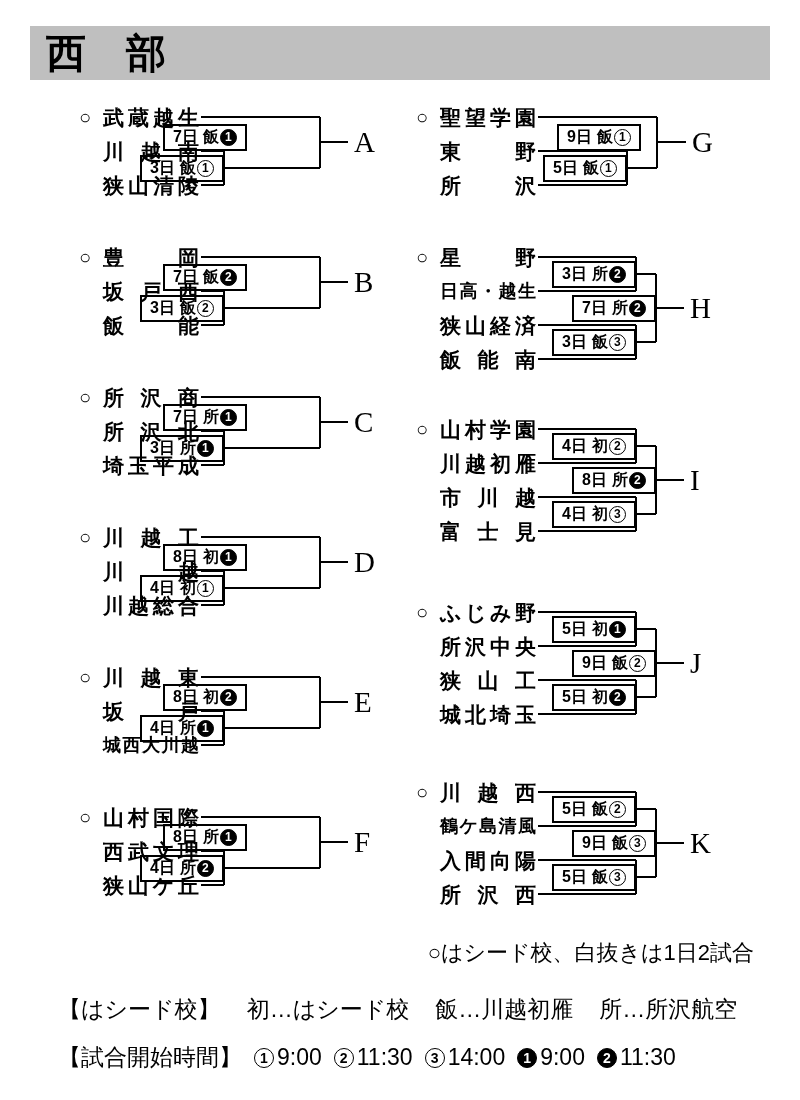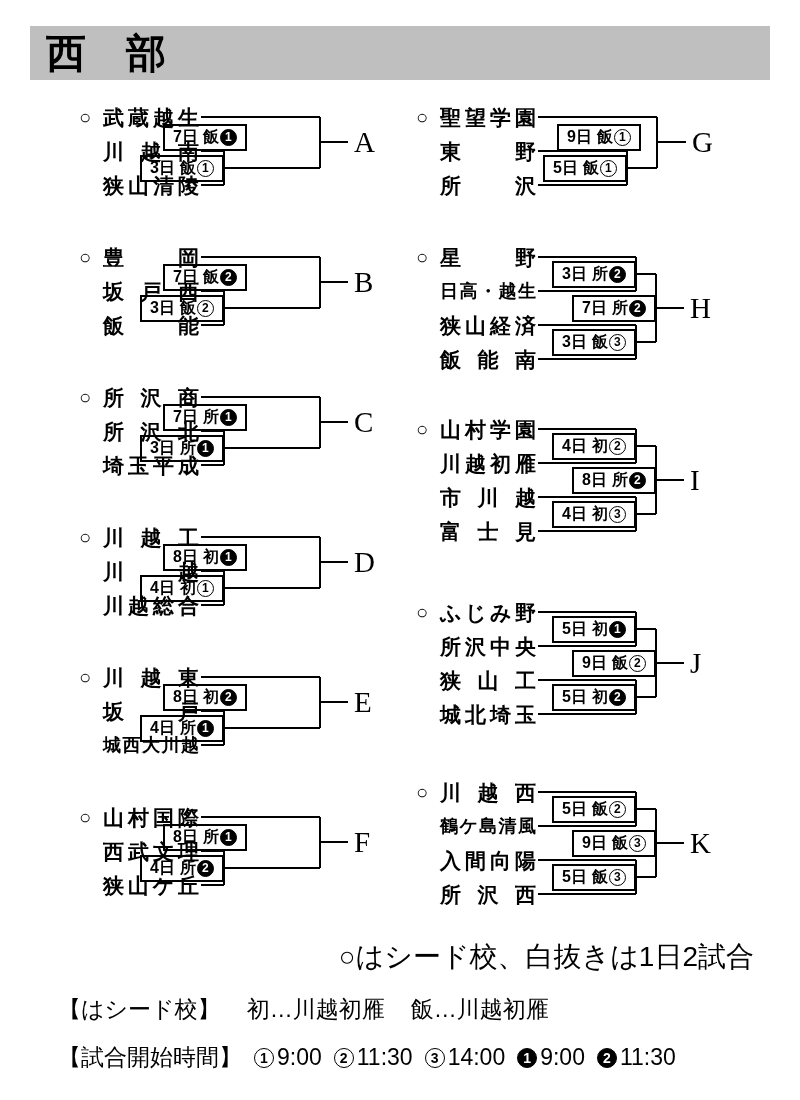--- a/index.html
+++ b/index.html
@@ -18,21 +18,21 @@
   .mbox{position:absolute;width:84px;height:27px;background:#fff;border:2px solid #000;
         display:flex;align-items:center;justify-content:center;gap:1px;z-index:1;font-weight:600}
   .mday{font-size:16px;margin-right:4px;line-height:1}
   .mvenue{font-size:16px;line-height:1}
   .cnum{display:inline-flex;width:17px;height:17px;border:1.5px solid #000;border-radius:50%;
         align-items:center;justify-content:center;font-size:12px;font-weight:700;line-height:1;flex:none;background:#fff}
   .cnum.filled{background:#000;color:#fff;border-color:#000}
   .cnum.big{width:20px;height:20px;font-size:14px}
   .letter{position:absolute;height:34px;line-height:34px;z-index:2;
           font-family:"Liberation Serif","DejaVu Serif",serif;font-size:29px}
-  #note{position:absolute;right:46px;top:938px;font-size:28px;font-weight:500}
+  #note{position:absolute;right:46px;top:938px;font-size:22px;font-weight:500}
   #venue{position:absolute;left:58px;top:994px;font-size:23px;font-weight:500;display:flex;gap:26px;align-items:center}
   #time{position:absolute;left:58px;top:1042px;font-size:23px;font-weight:500;display:flex;gap:12px;}
   .titem{display:inline-flex;align-items:center;gap:3px;white-space:nowrap}
 </style>
 </head>
 <body>
 
 <div id="titlebar">
   <span class="t">西　部</span>
 </div>
@@ -492,22 +492,23 @@
       <span class="mvenue">飯</span>
       <span class="cnum">3</span>
     </div>
     <div class="letter" style="left: 690px; top: 826px;">K</div>
   </div>
 
 <div id="note">○はシード校、白抜きは1日2試合</div>
 
 <div id="venue">
   <span>【はシード校】</span>
-<span>初…川越初雁</span>
+<span>初…はシード校</span>
     <span>飯…川越初雁</span>
+    <span>所…所沢航空</span>
   </div>
 
 <div id="time">
   <span>【試合開始時間】</span>
 <span class="titem">
       <span class="cnum big">1</span>
       <span>9:00</span>
     </span>
     <span class="titem">
       <span class="cnum big">2</span>

